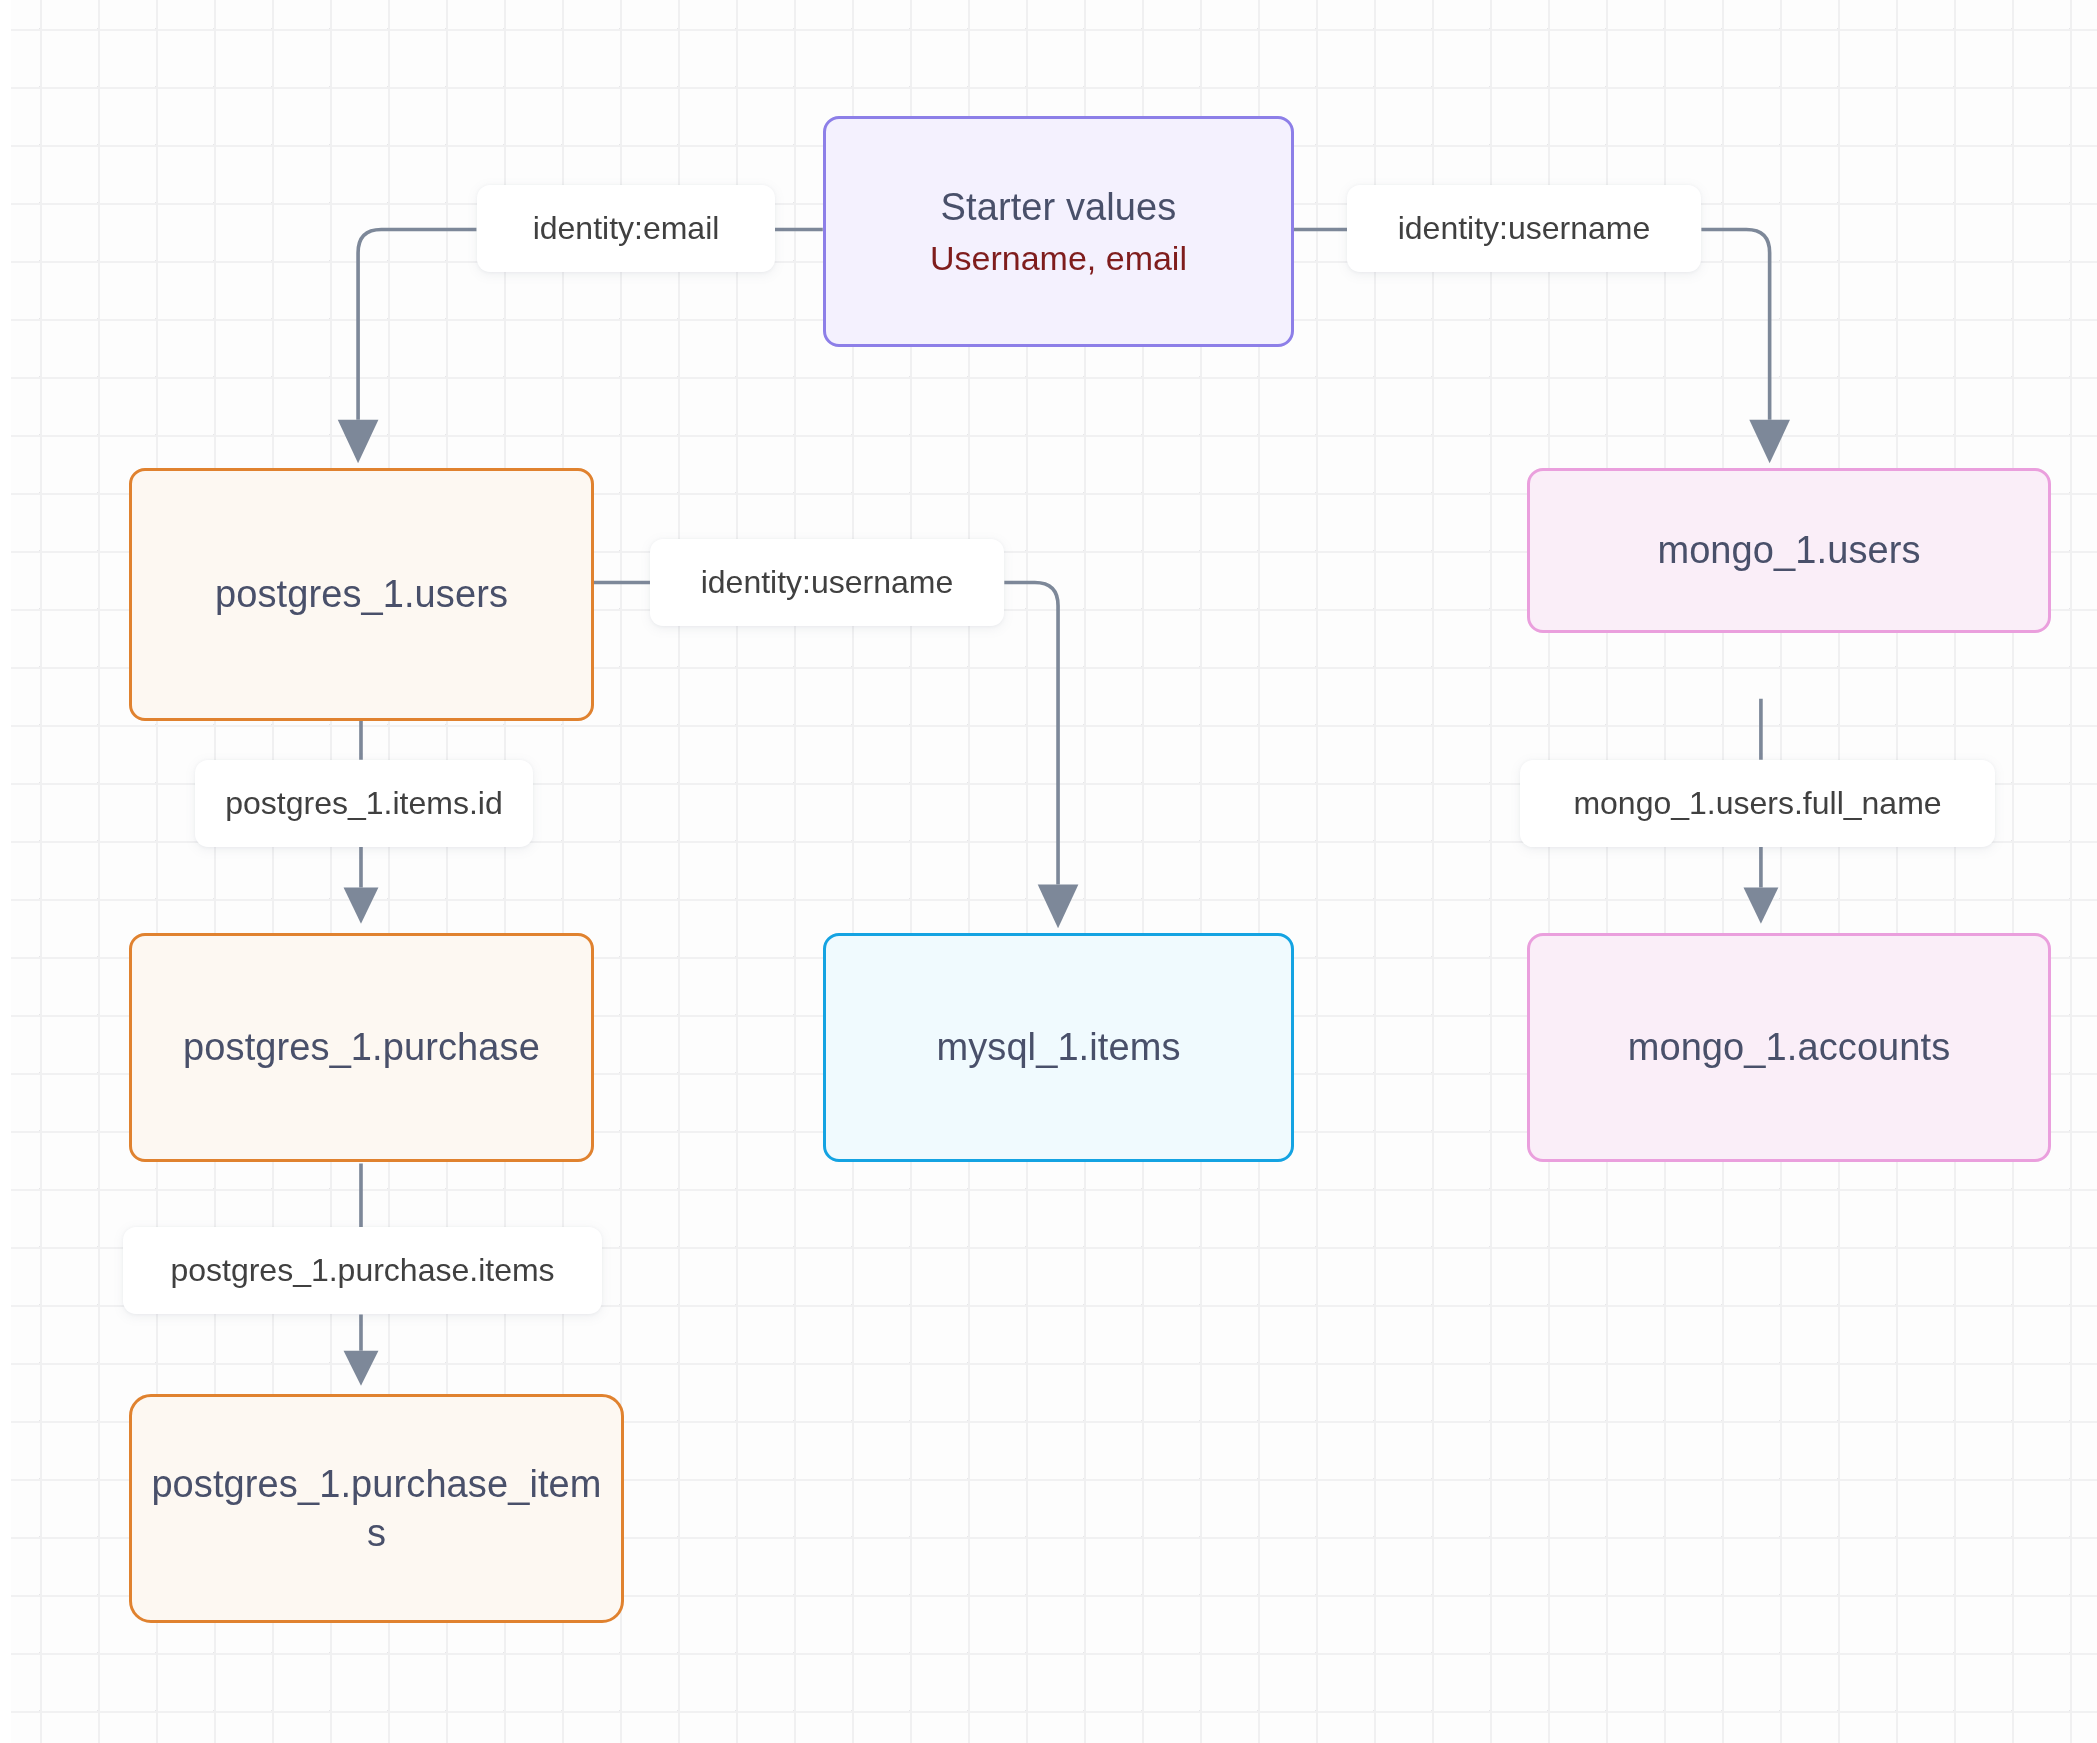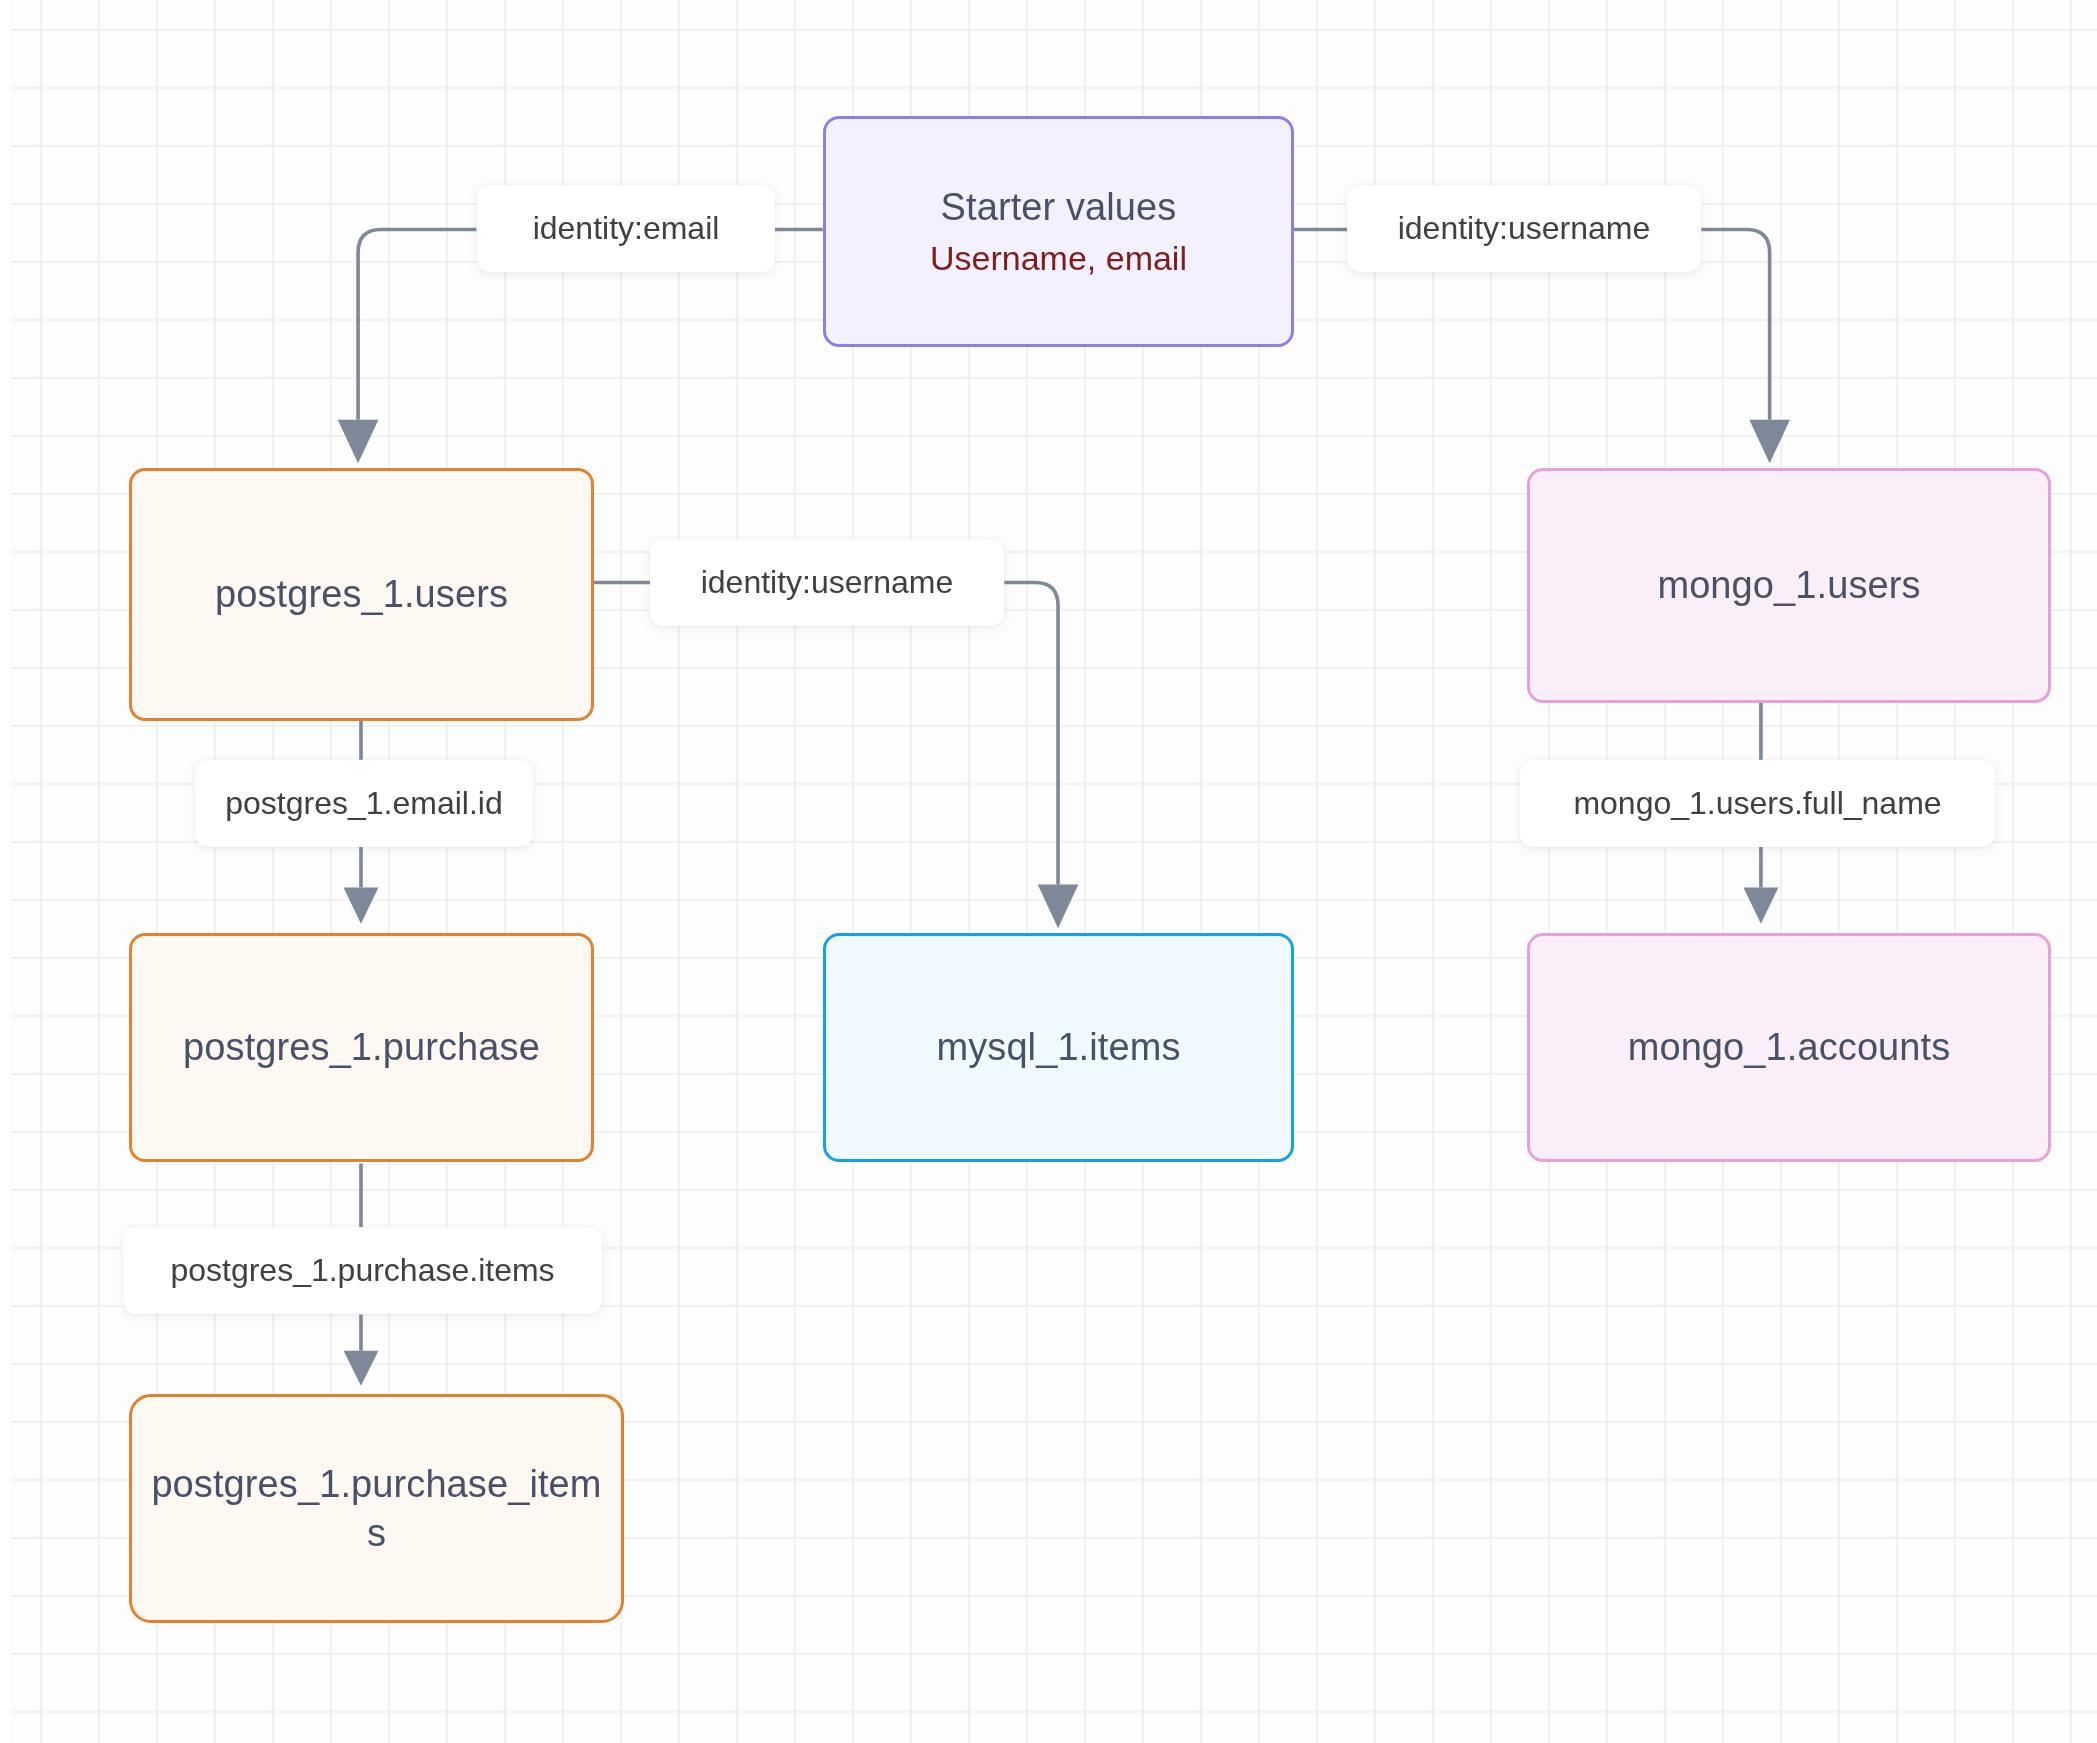--- a/index.html
+++ b/index.html
@@ -118,39 +118,39 @@
     </svg>
 
   <div id="node-layer">
       <div class="node purple" style="left: 812px; top: 116px; width: 471px; height: 231px;">
         <div class="node-title">Starter values</div>
         <div class="node-sub">Username, email</div>
       </div>
       <div class="node orange" style="left: 118px; top: 468px; width: 465px; height: 253px;">
         <div class="node-title">postgres_1.users</div>
       </div>
-      <div class="node pink" style="left: 1516px; top: 468px; width: 524px; height: 235px;">
+      <div class="node pink" style="left: 1516px; top: 468px; width: 524px; height: 165px;">
         <div class="node-title">mongo_1.users</div>
       </div>
       <div class="node orange" style="left: 118px; top: 933px; width: 465px; height: 229px;">
         <div class="node-title">postgres_1.purchase</div>
       </div>
       <div class="node blue" style="left: 812px; top: 933px; width: 471px; height: 229px;">
         <div class="node-title">mysql_1.items</div>
       </div>
       <div class="node pink" style="left: 1516px; top: 933px; width: 524px; height: 229px;">
         <div class="node-title">mongo_1.accounts</div>
       </div>
       <div class="node orange" style="left: 118px; top: 1394px; width: 495px; height: 229px; border-radius: 22px;">
         <div class="node-title">postgres_1.purchase_items</div>
       </div>
     </div>
   <div id="label-layer">
       <div class="edge-label" style="left: 466px; top: 185px; width: 298px; height: 87px;">identity:email</div>
       <div class="edge-label" style="left: 1336px; top: 185px; width: 354px; height: 87px;">identity:username</div>
       <div class="edge-label" style="left: 639px; top: 539px; width: 354px; height: 87px;">identity:username</div>
-      <div class="edge-label" style="left: 184px; top: 760px; width: 338px; height: 87px;">postgres_1.email.id</div>
+      <div class="edge-label" style="left: 184px; top: 760px; width: 338px; height: 87px;">postgres_1.items.id</div>
       <div class="edge-label" style="left: 112px; top: 1227px; width: 479px; height: 87px;">postgres_1.purchase.items</div>
       <div class="edge-label" style="left: 1509px; top: 760px; width: 475px; height: 87px;">mongo_1.users.full_name</div>
     </div>
 
 </div>
 
 
 </body></html>

